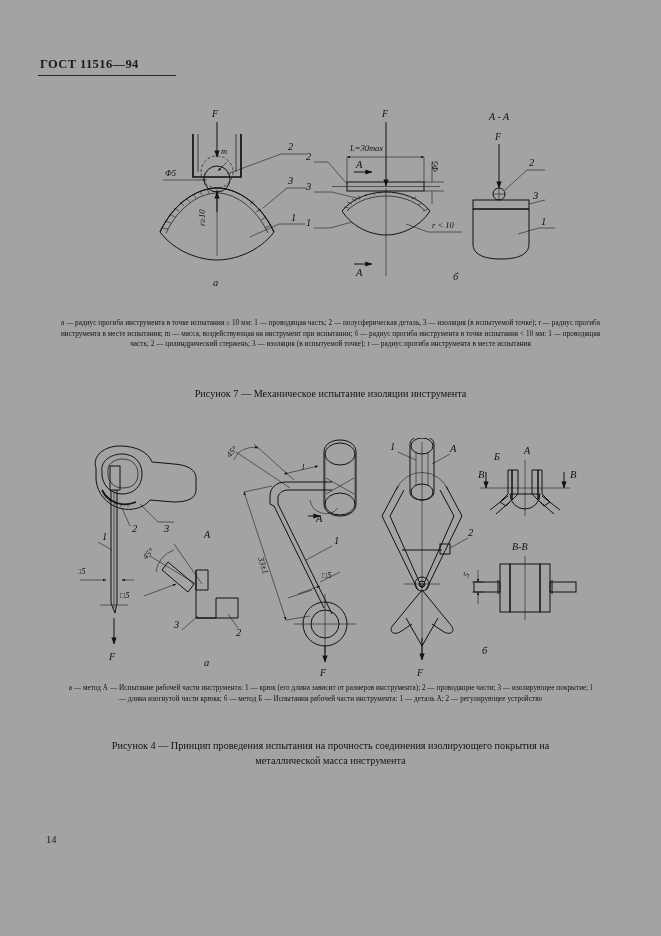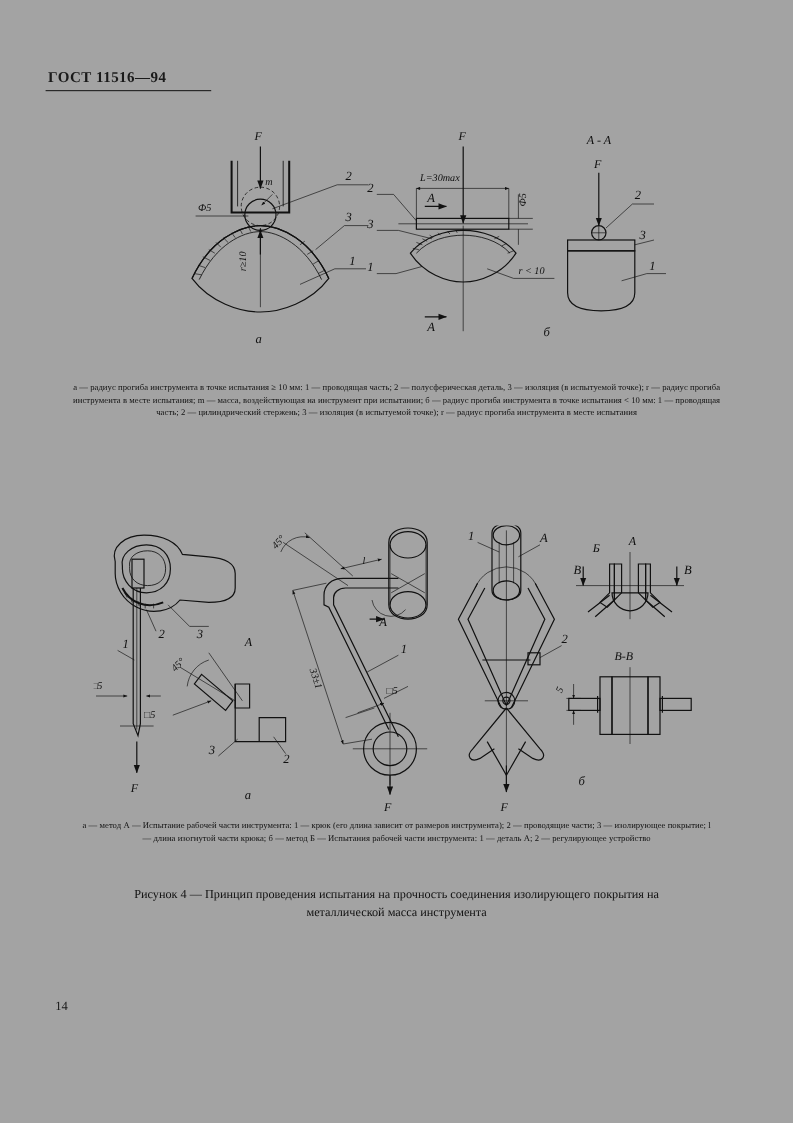--- a/index.html
+++ b/index.html
@@ -183,20 +183,21 @@
 
         <path class="ln" d="M2,105 L2,140 C2,150 12,155 30,155 C48,155 58,150 58,140 L58,105 Z" fill="url(#hatchA)"></path>
         <line class="ln-hair" x1="47" y1="130" x2="68" y2="124"></line>
         <line class="ln-hair" x1="68" y1="124" x2="84" y2="124"></line>
         <text class="tx-n" x="70" y="121">1</text>
       </g>
     </svg>
   </div>
 
   <div class="cap" style="left:58px;top:318px;width:545px;">а — радиус прогиба инструмента в точке испытания ≥ 10 мм: 1 — проводящая часть; 2 — полусферическая деталь, 3 — изоляция (в испытуемой точке); r — радиус прогиба инструмента в месте испытания; m — масса, воздействующая на инструмент при испытании; б — радиус прогиба инструмента в точке испытания &lt; 10 мм: 1 — проводящая часть; 2 — цилиндрический стержень; 3 — изоляция (в испытуемой точке); r — радиус прогиба инструмента в месте испытания</div>
+  <div class="title" style="left:58px;top:386px;width:545px;">Рисунок 7 — Механическое испытание изоляции инструмента</div>
 
   <div class="fig" style="left:78px;top:438px;">
     <svg width="520" height="240" viewBox="0 0 520 240">
       <defs>
         <pattern id="dots8" width="4" height="4" patternUnits="userSpaceOnUse">
           <circle cx="1.4" cy="1.4" r=".65" fill="#333"></circle>
         </pattern>
         <pattern id="hatch8" width="5" height="5" patternTransform="rotate(45)" patternUnits="userSpaceOnUse">
           <line x1="0" y1="0" x2="0" y2="5" stroke="#111" stroke-width=".6"></line>
         </pattern>

